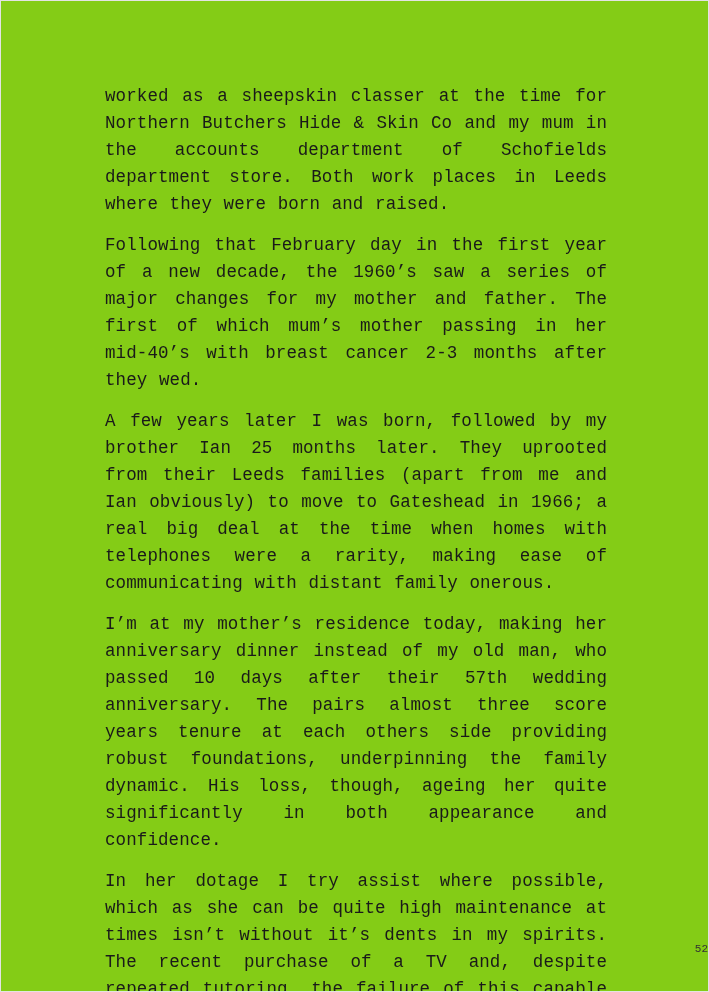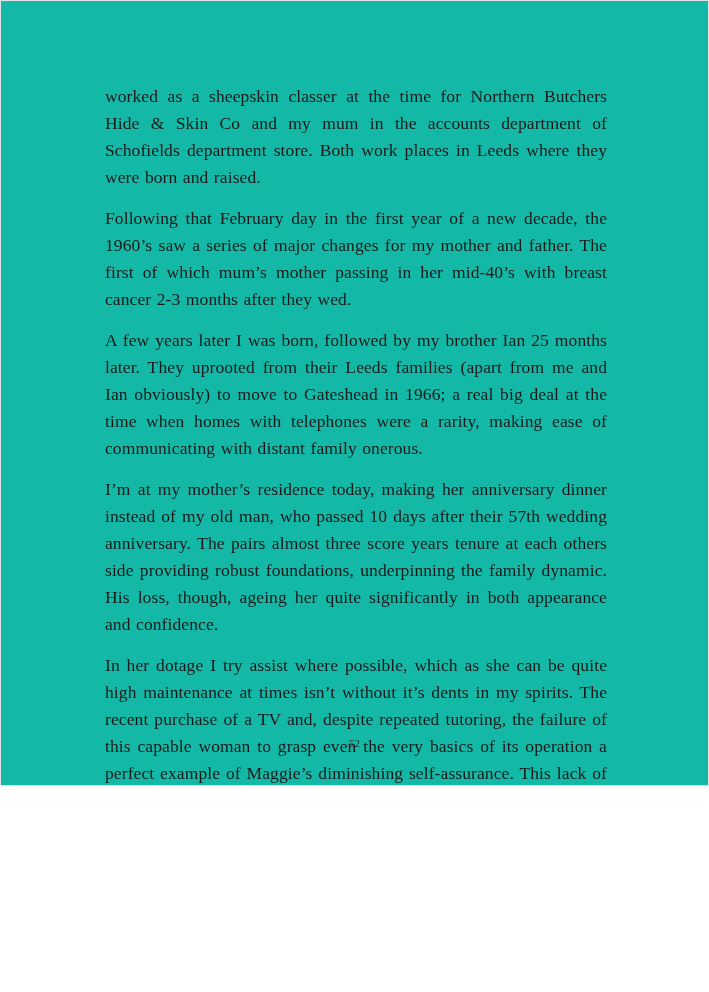--- a/index.html
+++ b/index.html
@@ -3,25 +3,25 @@
 <meta charset="utf-8">
 <style>
   html, body {
     margin: 0;
     padding: 0;
     background: #ffffff;
   }
   .page {
     position: relative;
     width: 709px;
-    height: 786px;
+    height: 992px;
     box-sizing: border-box;
-    background: #14b8a6;
+    background: #84cc16;
     border: 1px solid #e3e3e3;
-    font-family: Liberation Serif, serif;
+    font-family: Liberation Mono, monospace;
     color: #1a1a1a;
     overflow: hidden;
   }
   .text-block {
     position: absolute;
     top: 82px;
     left: 104px;
     width: 502px;
   }
   .text-block p {
@@ -34,21 +34,21 @@
     word-spacing: 1px;
   }
   .text-block p:last-child {
     margin-bottom: 4px;
   }
   .page-number {
     position: absolute;
     bottom: 36px;
     left: 0;
     width: 100%;
-    text-align: center;
+    text-align: right;
     font-size: 11px;
     color: #333333;
   }
 </style>
 </head>
 <body>
 
 <div class="page">
   <div class="text-block">
     <p>worked as a sheepskin classer at the time for Northern Butchers Hide &amp; Skin Co and my mum in the accounts department of Schofields department store. Both work places in Leeds where they were born and raised.</p>

